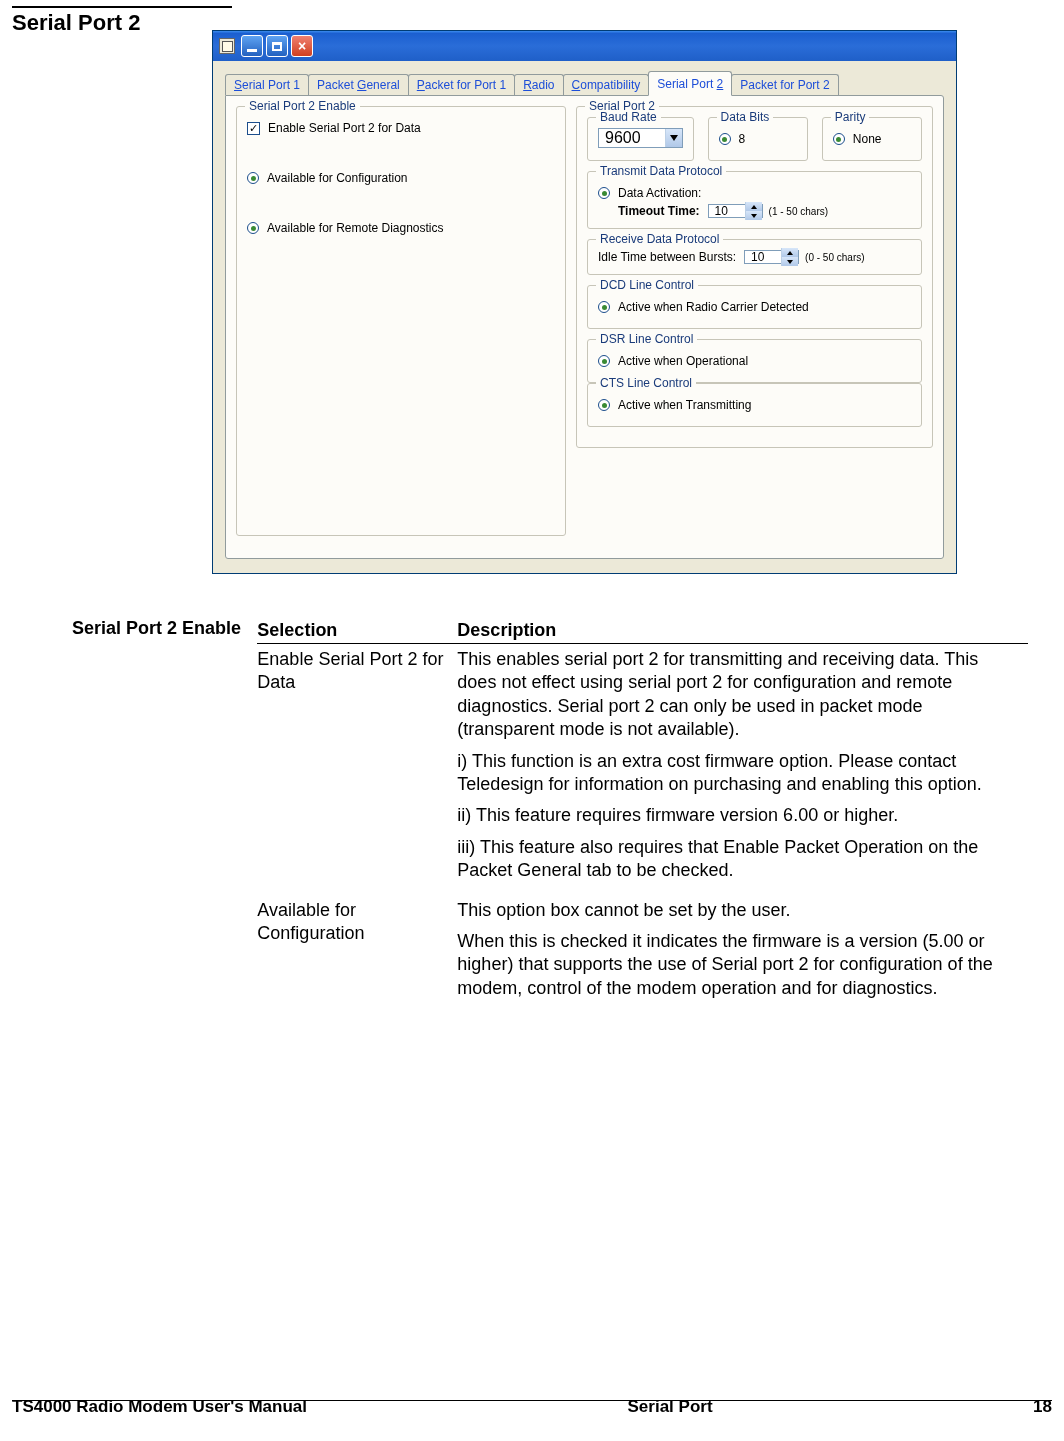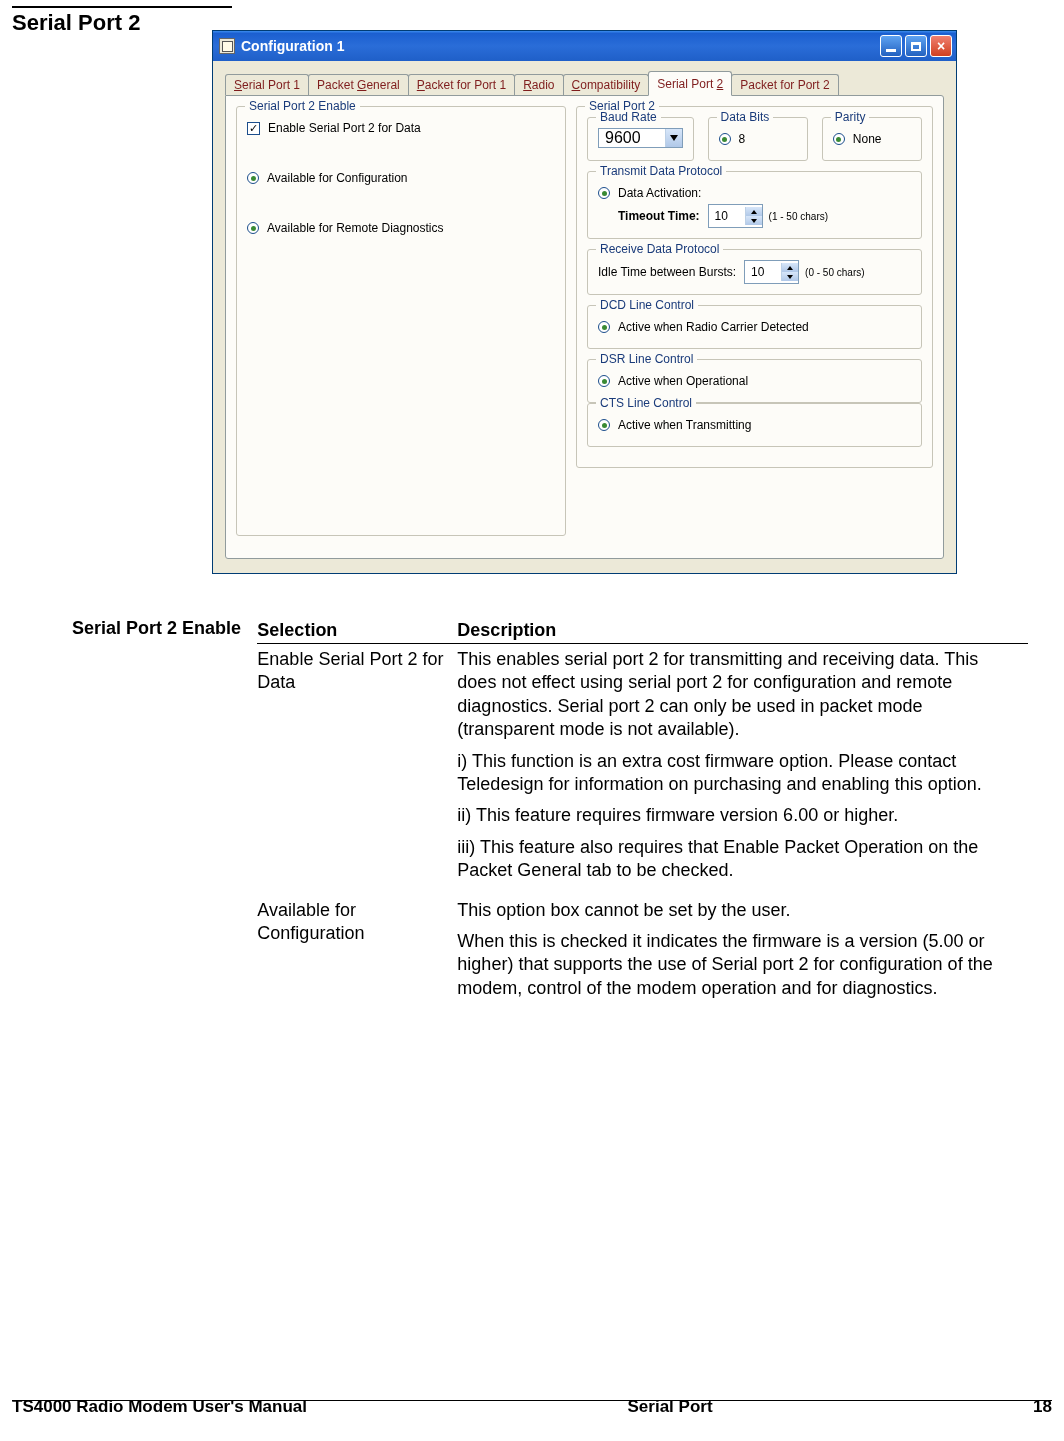--- a/index.html
+++ b/index.html
@@ -83,21 +83,21 @@
   }
   .tab {
     background: #ece9d8;
     border: 1px solid #919b9c;
     border-bottom: none;
     border-radius: 3px 3px 0 0;
     padding: 3px 8px;
     font-size: 12px;
     margin-right: -1px;
     position: relative;
-    color: #7f1d1d;
+    color: #1d4ed8;
   }
   .tab.selected {
     background: #fdfcf8;
     z-index: 2;
     padding-top: 5px;
     padding-bottom: 4px;
     top: 1px;
     border-bottom: 1px solid #fdfcf8;
   }
   .tabpage {
@@ -152,21 +152,21 @@
     display:inline-flex; align-items:center; border:1px solid #7f9db9; background:#fff; height:20px;
   }
   .dropdown .value { padding: 0 24px 0 6px; min-width: 46px; font-size:16px;}
   .dropdown .arrow {
     width:17px; height:18px; border-left:1px solid #bcd0e6;
     background: linear-gradient(to bottom,#d7e6f9,#b0c8e8);
     display:flex; align-items:center; justify-content:center;
   }
   .dropdown .arrow svg { width:8px; height:6px; }
   .spinner {
-    display:inline-flex; align-items:center; border:1px solid #7f9db9; background:#fff; height:24px;
+    display:inline-flex; align-items:center; border:1px solid #7f9db9; background:#fff; height:14px;
   }
   .spinner .value { padding:0 6px; min-width:36px; font-size:12px;}
   .spinner .btns { display:flex; flex-direction:column; border-left:1px solid #bcd0e6;}
   .spinner .btns div {
     width:16px; height:9px; background:linear-gradient(to bottom,#d7e6f9,#b0c8e8);
     display:flex; align-items:center; justify-content:center;
   }
   .hint { font-size:10px; margin-left:6px;}
   .indent { margin-left: 20px; }
   .spacer-v { height: 28px; }
@@ -221,21 +221,20 @@
 <body>
 
 <div class="page">
   <div class="top-rule"></div>
   <div class="section-heading">Serial Port 2</div>
 
   <div class="window-wrap">
     <div class="window">
       <div class="titlebar">
         <div class="title-icon"></div>
-        <div class="title-text">Configuration 1</div>
         <div class="win-buttons">
           <div class="win-btn btn-min">
               <span></span>
             </div>
           <div class="win-btn btn-max">
               <span></span>
             </div>
           <div class="win-btn btn-close">
               <span>×</span>
             </div>

